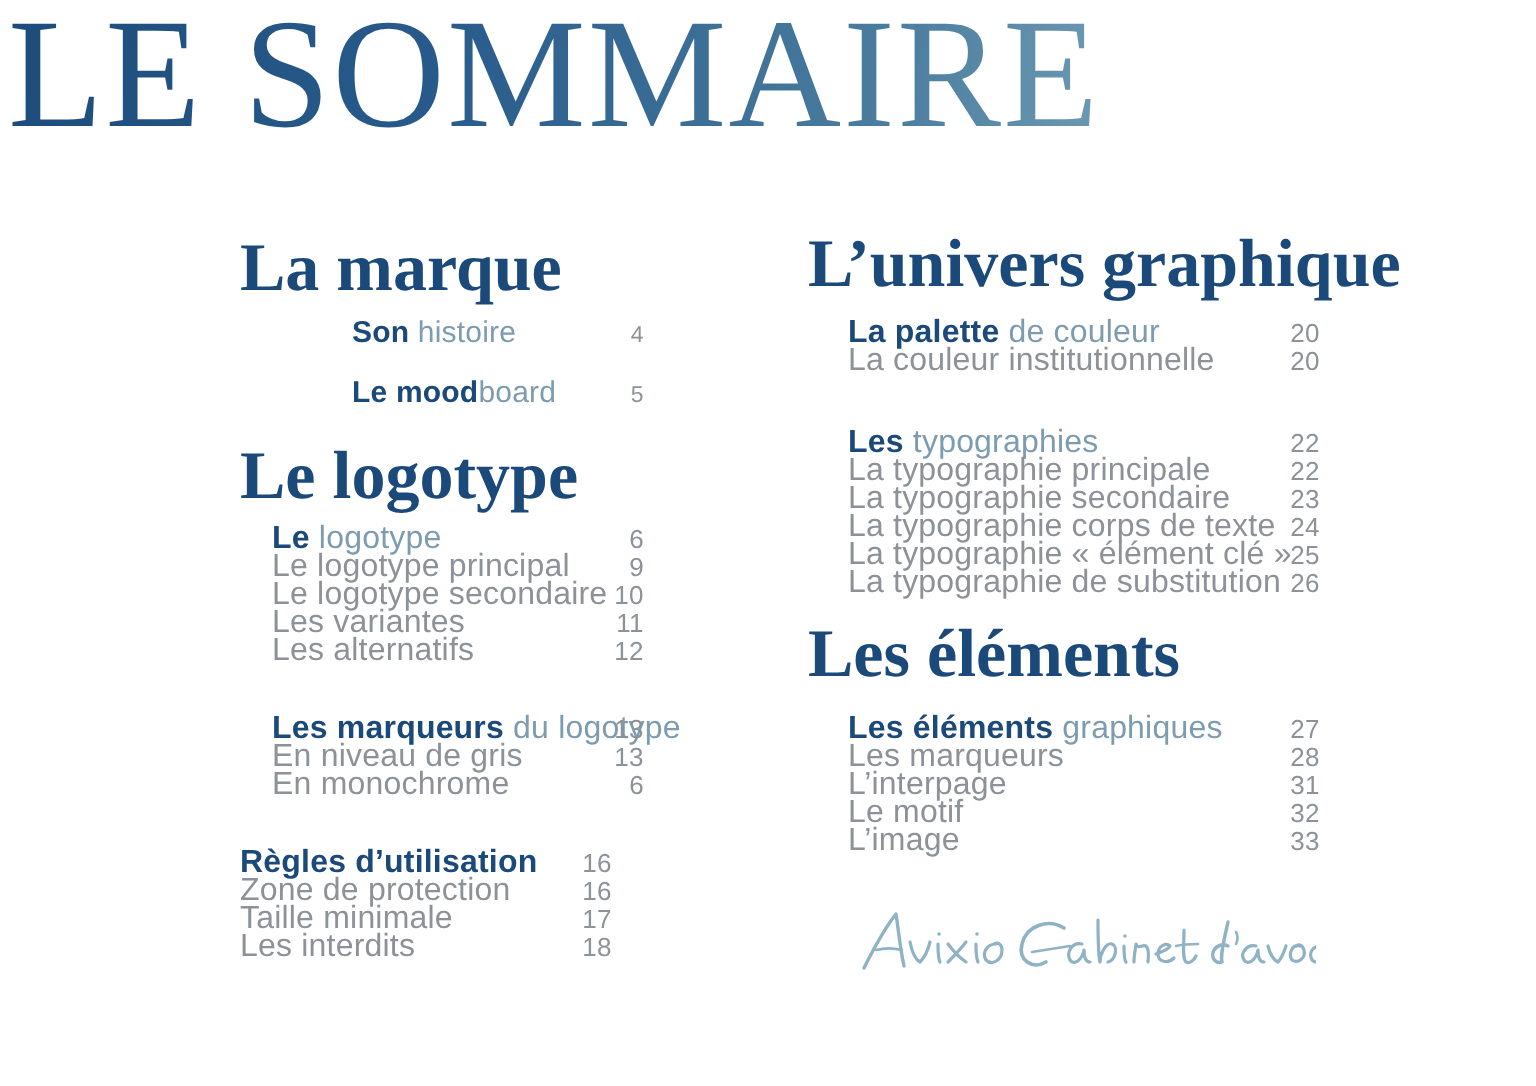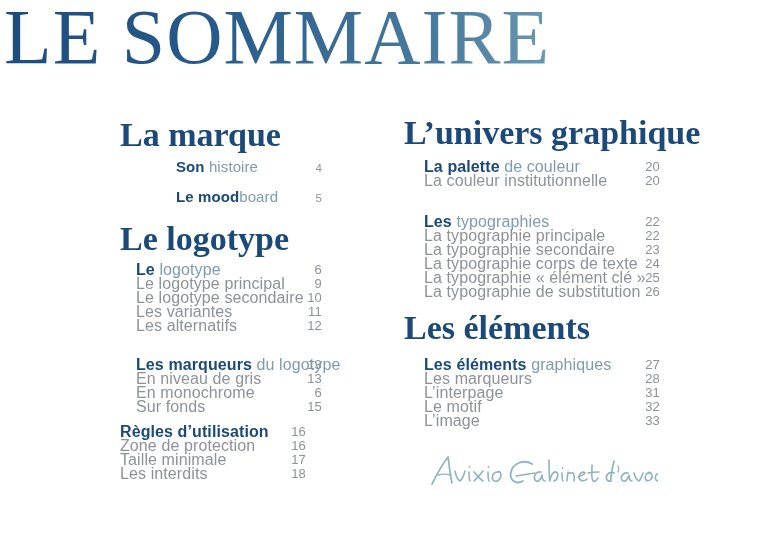--- a/index.html
+++ b/index.html
@@ -121,21 +121,20 @@
       <div class="entry lead"><span class="label"><span>Le</span><span class="soft"> logotype</span></span><span class="pagenum">6</span></div>
       <div class="entry"><span class="label">Le logotype principal</span><span class="pagenum">9</span></div>
       <div class="entry"><span class="label">Le logotype secondaire</span><span class="pagenum">10</span></div>
       <div class="entry"><span class="label">Les variantes</span><span class="pagenum">11</span></div>
       <div class="entry"><span class="label">Les alternatifs</span><span class="pagenum">12</span></div>
     </div>
     <div class="group" style="position: absolute; top: 358px; left: 24px;">
       <div class="entry lead"><span class="label"><span>Les marqueurs</span><span class="soft"> du logotype</span></span><span class="pagenum">13</span></div>
       <div class="entry"><span class="label">En niveau de gris</span><span class="pagenum">13</span></div>
       <div class="entry"><span class="label">En monochrome</span><span class="pagenum">6</span></div>
-      <div class="entry"><span class="label">Sur fonds</span><span class="pagenum">15</span></div>
     </div>
     <div class="group" style="position: absolute; top: 425px; left: 8px;">
       <div class="entry lead"><span class="label">Règles d’utilisation</span><span class="pagenum">16</span></div>
       <div class="entry"><span class="label">Zone de protection</span><span class="pagenum">16</span></div>
       <div class="entry"><span class="label">Taille minimale</span><span class="pagenum">17</span></div>
       <div class="entry"><span class="label">Les interdits</span><span class="pagenum">18</span></div>
     </div>
   </div>
 
 <div class="col col-right" id="col-right">

